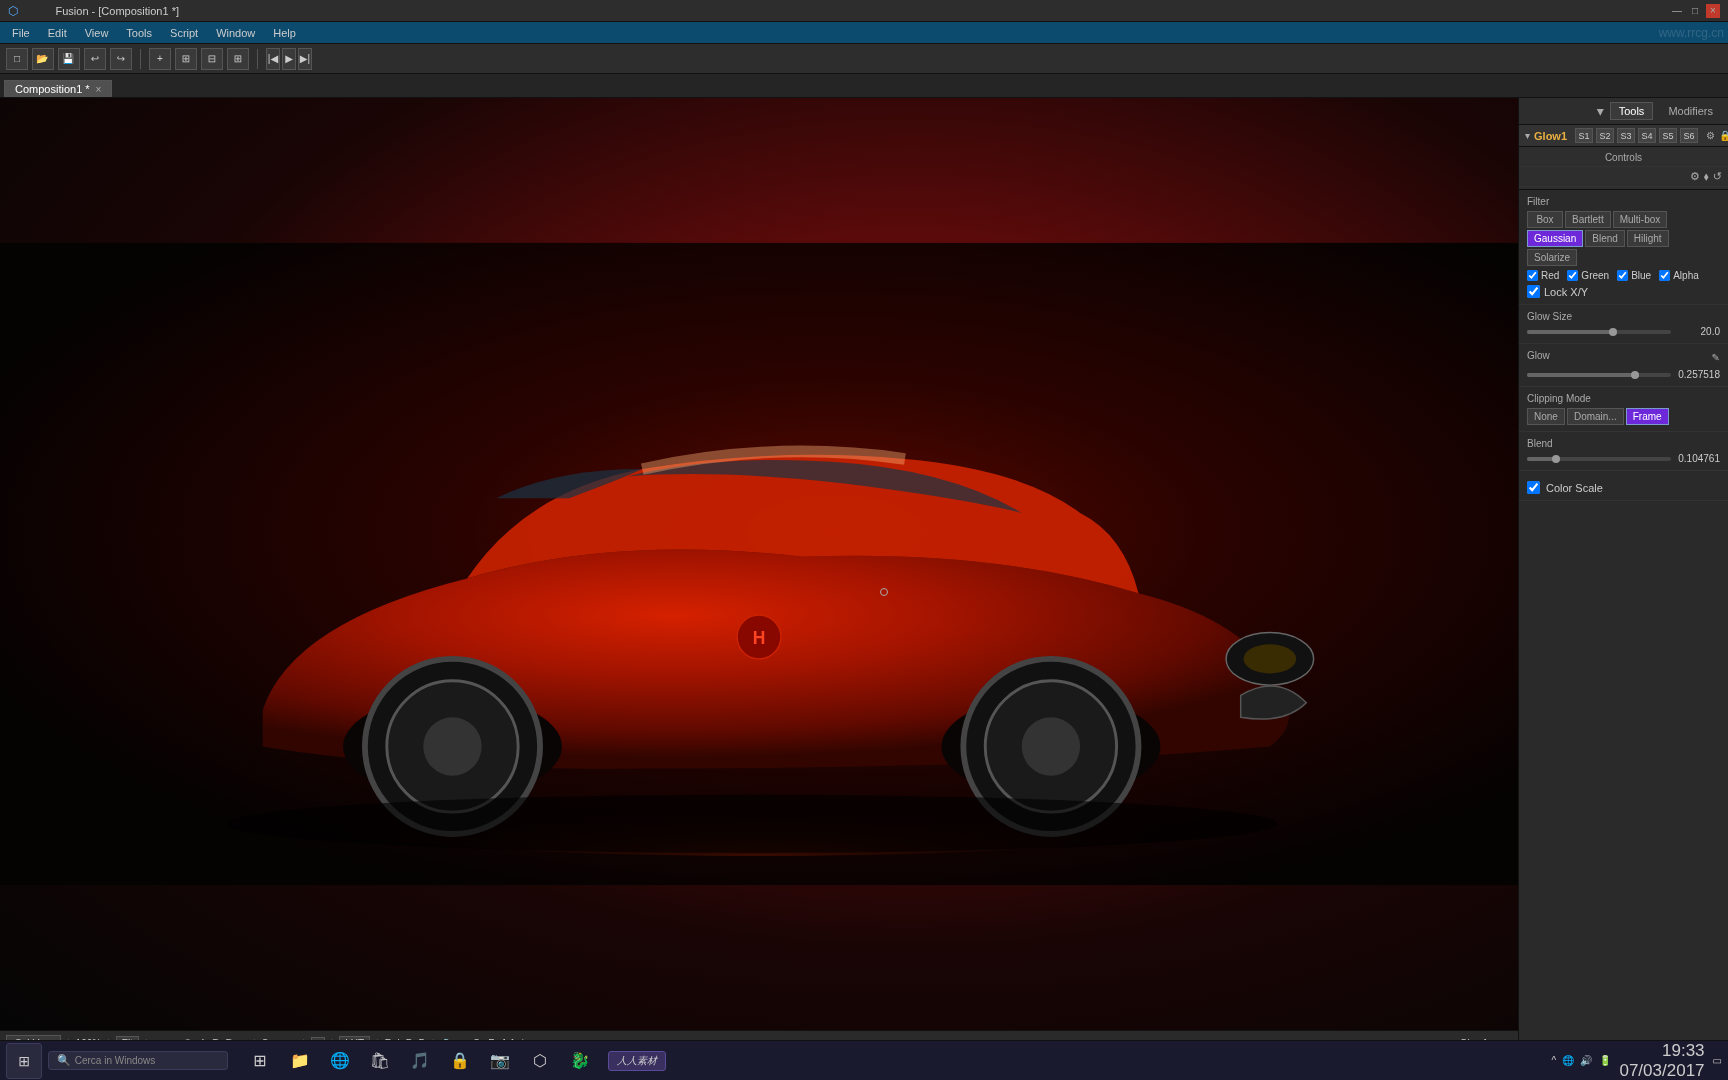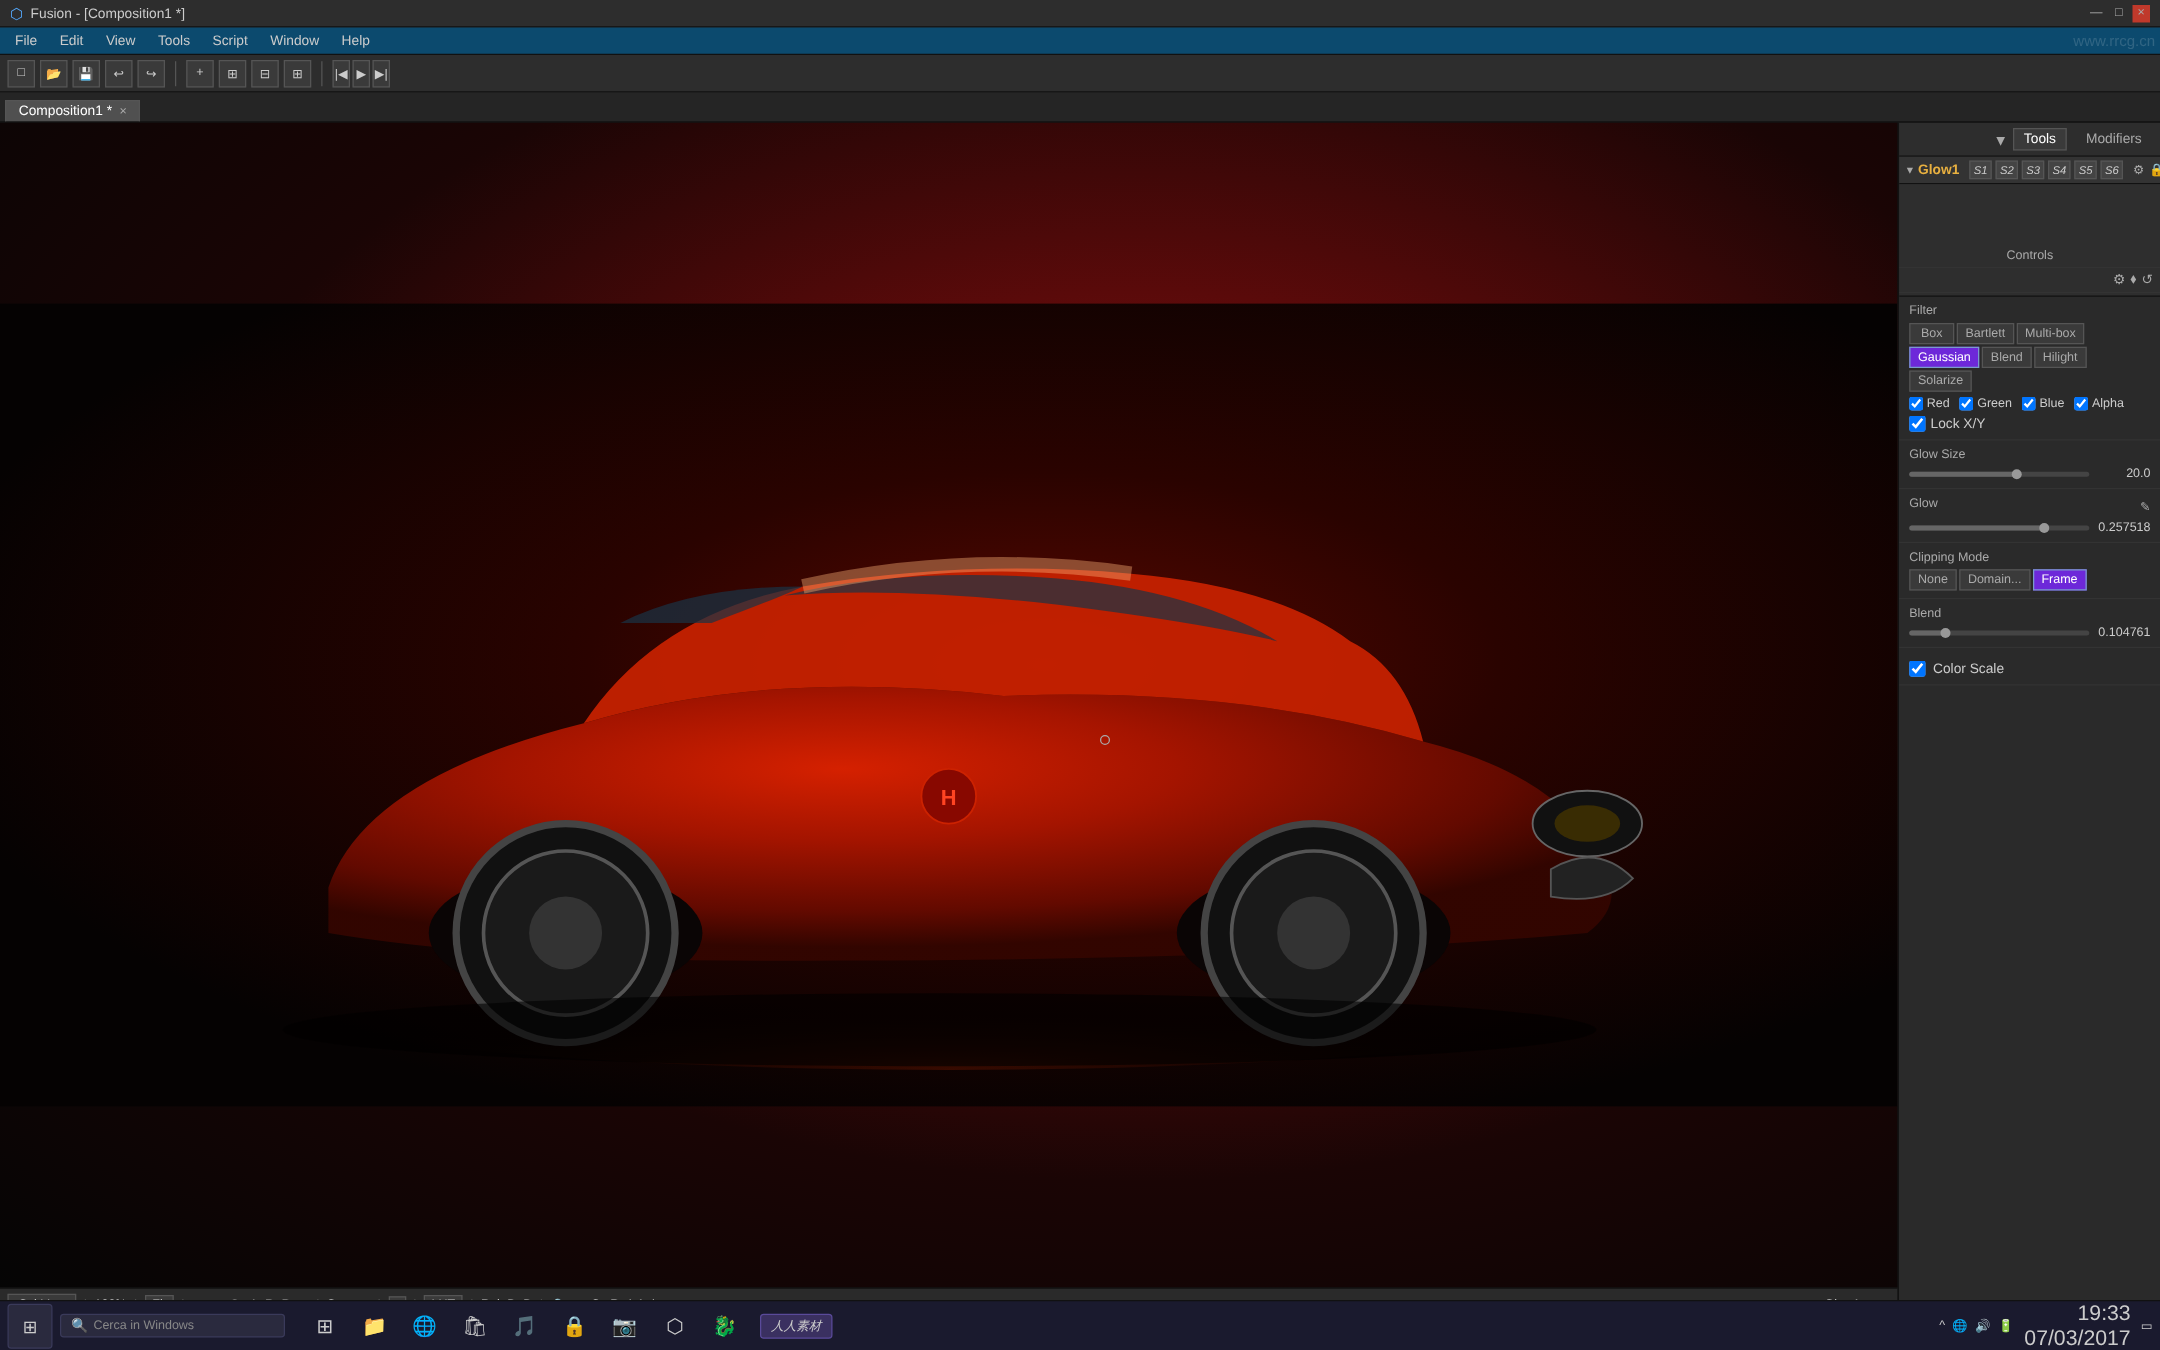--- a/index.html
+++ b/index.html
@@ -182,36 +182,35 @@
     #glow1-header {
       background: #333;
       padding: 3px 6px;
       display: flex;
       align-items: center;
       gap: 4px;
       border-bottom: 1px solid #111;
     }
     #glow1-name { color: #e8b040; font-weight: bold; font-size: 11px; }
     .glow1-controls { display: flex; gap: 3px; margin-left: 4px; }
-    .glow1-btn { font-size: 9px; background: #444; border: 1px solid #555; color: #ccc; padding: 1px 3px; cursor: pointer; width: 18px; height: 15px; display: flex; align-items: center; justify-content: center; font-style: italic; }
+    .glow1-btn { font-size: 9px; background: #444; border: 1px solid #555; color: #ccc; padding: 1px 3px; cursor: pointer; width: 18px; height: 15px; display: flex; align-items: center; justify-content: center; }
     .glow1-icon { font-size: 10px; color: #aaa; cursor: pointer; }
 
     
     #controls-section {
       background: #2e2e2e;
       border-bottom: 1px solid #111;
       padding: 2px 0;
     }
     #controls-label {
       text-align: center;
       color: #aaa;
       font-size: 10px;
       padding: 3px;
       border-bottom: 1px solid #333;
-      margin-top: 47px;
     }
 
     
     #panel-icons {
       display: flex;
       justify-content: flex-end;
       gap: 4px;
       padding: 3px 6px;
       border-bottom: 1px solid #333;
     }
@@ -364,21 +363,21 @@
     
     .lock-row { display: flex; align-items: center; gap: 4px; margin-top: 4px; }
 
   </style>
 </head>
 <body>
 
 <div id="titlebar">
   <div id="titlebar-left">
     <span style="color:#5af;font-size:12px;">⬡</span>
-    <span style="font-size:11px;color:#ccc;">Fusion - [Composition1 *]</span>
+    <span style="font-size:11px;color:#ccc;margin-left:31px;">Fusion - [Composition1 *]</span>
   </div>
   <div id="titlebar-controls">
     <div class="win-btn">—</div>
     <div class="win-btn">□</div>
     <div class="win-btn" style="background:#c0392b;">×</div>
   </div>
 </div>
 
 <div id="menubar">
   <div class="menu-item">File</div>

